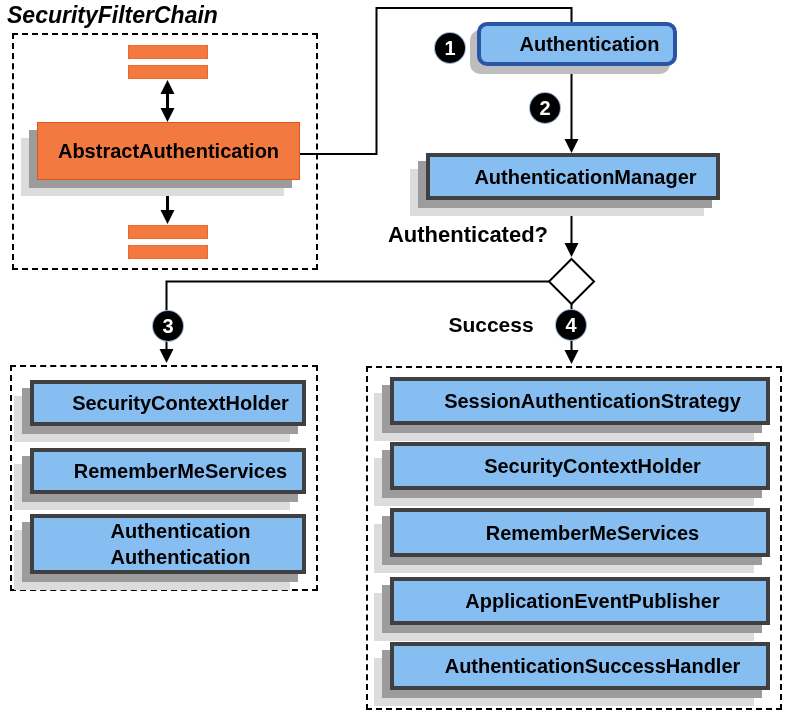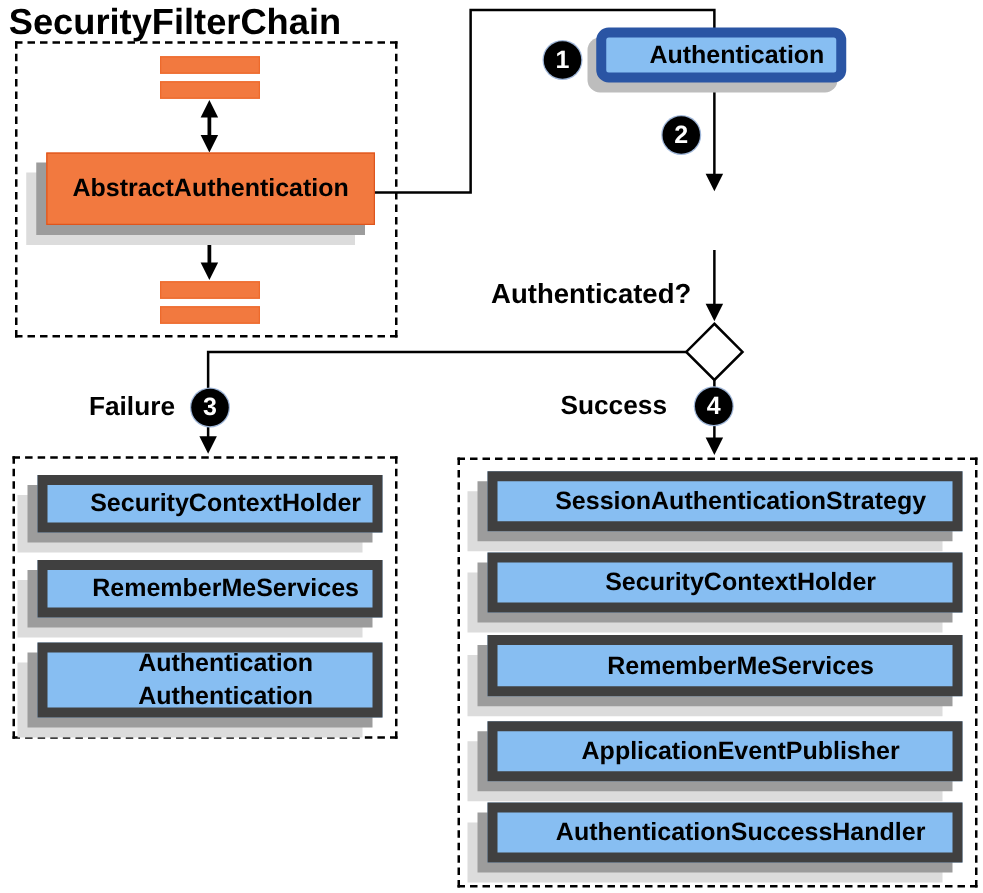--- a/index.html
+++ b/index.html
@@ -13,24 +13,25 @@
     overflow: hidden;
   }
   .wires {
     position: absolute;
     left: 0; top: 0;
     z-index: 1;
   }
   .diagram-title {
     position: absolute;
     left: 7px; top: 2px;
-    font-size: 29px;
+    font-size: 23px;
     font-weight: bold;
     z-index: 2;
     white-space: nowrap;
+    font-style: italic;
   }
   .dashed-box {
     position: absolute;
     border: 2px dashed #000000;
     background: transparent;
     z-index: 2;
     box-sizing: border-box;
   }
   .fc-box   { left: 12px;  top: 33px;  width: 306px; height: 237px; }
   .fail-box { left: 10px;  top: 365px; width: 308px; height: 226px; }
@@ -53,21 +54,21 @@
     display: flex; flex-direction: column;
     align-items: center; justify-content: center;
     font-size: 20px; font-weight: bold; line-height: 26px;
     text-align: center;
     box-shadow: -8px 8px 0 #9C9C9C, -16px 16px 0 #DCDCDC;
     z-index: 2;
   }
   .blue-box {
     position: absolute;
     background: #87BEF2;
-    border: 8px solid #404040;
+    border: 4px solid #404040;
     box-sizing: border-box;
     display: flex; flex-direction: column;
     align-items: center; justify-content: center;
     font-size: 20px; font-weight: bold; line-height: 26px;
     text-align: center;
     box-shadow: -8px 8px 0 #9C9C9C, -16px 16px 0 #DCDCDC;
     z-index: 2;
     padding-left: 25px;
   }
   .auth-box {
@@ -103,21 +104,21 @@
   .badge-2 { left: 530px; top: 93px; }
   .badge-3 { left: 153px; top: 311px; }
   .badge-4 { left: 556px; top: 310px; }
 
   .flow-label {
     position: absolute;
     font-weight: bold;
     z-index: 2;
     white-space: nowrap;
   }
-  .authenticated-label { left: 383px; top: 222px; width: 170px; text-align: right; font-size: 22px; }
+  .authenticated-label { left: 383px; top: 222px; width: 170px; text-align: center; font-size: 22px; }
   .failure-label       { left: 38px;  top: 314px; width: 102px; text-align: right; font-size: 21px; }
   .success-label       { left: 438px; top: 313px; width: 106px; text-align: center; font-size: 21px; }
 </style>
 </head>
 <body>
 
 <div class="canvas">
 
   <svg class="wires" width="786" height="714" viewBox="0 0 786 714">
 
@@ -164,24 +165,26 @@
     <span>Authentication</span>
   </div>
 
   <div class="badge badge-1">
     <span>1</span>
   </div>
   <div class="badge badge-2">
     <span>2</span>
   </div>
 
+  <div class="blue-box mgr-box">
+    <span>AuthenticationManager</span>
+  </div>
 
   <div class="flow-label authenticated-label">Authenticated?</div>
 
-  <div class="flow-label failure-label">Failure</div>
   <div class="badge badge-3">
     <span>3</span>
   </div>
 
   <div class="flow-label success-label">Success</div>
   <div class="badge badge-4">
     <span>4</span>
   </div>
 
   <div class="dashed-box fail-box"></div>

